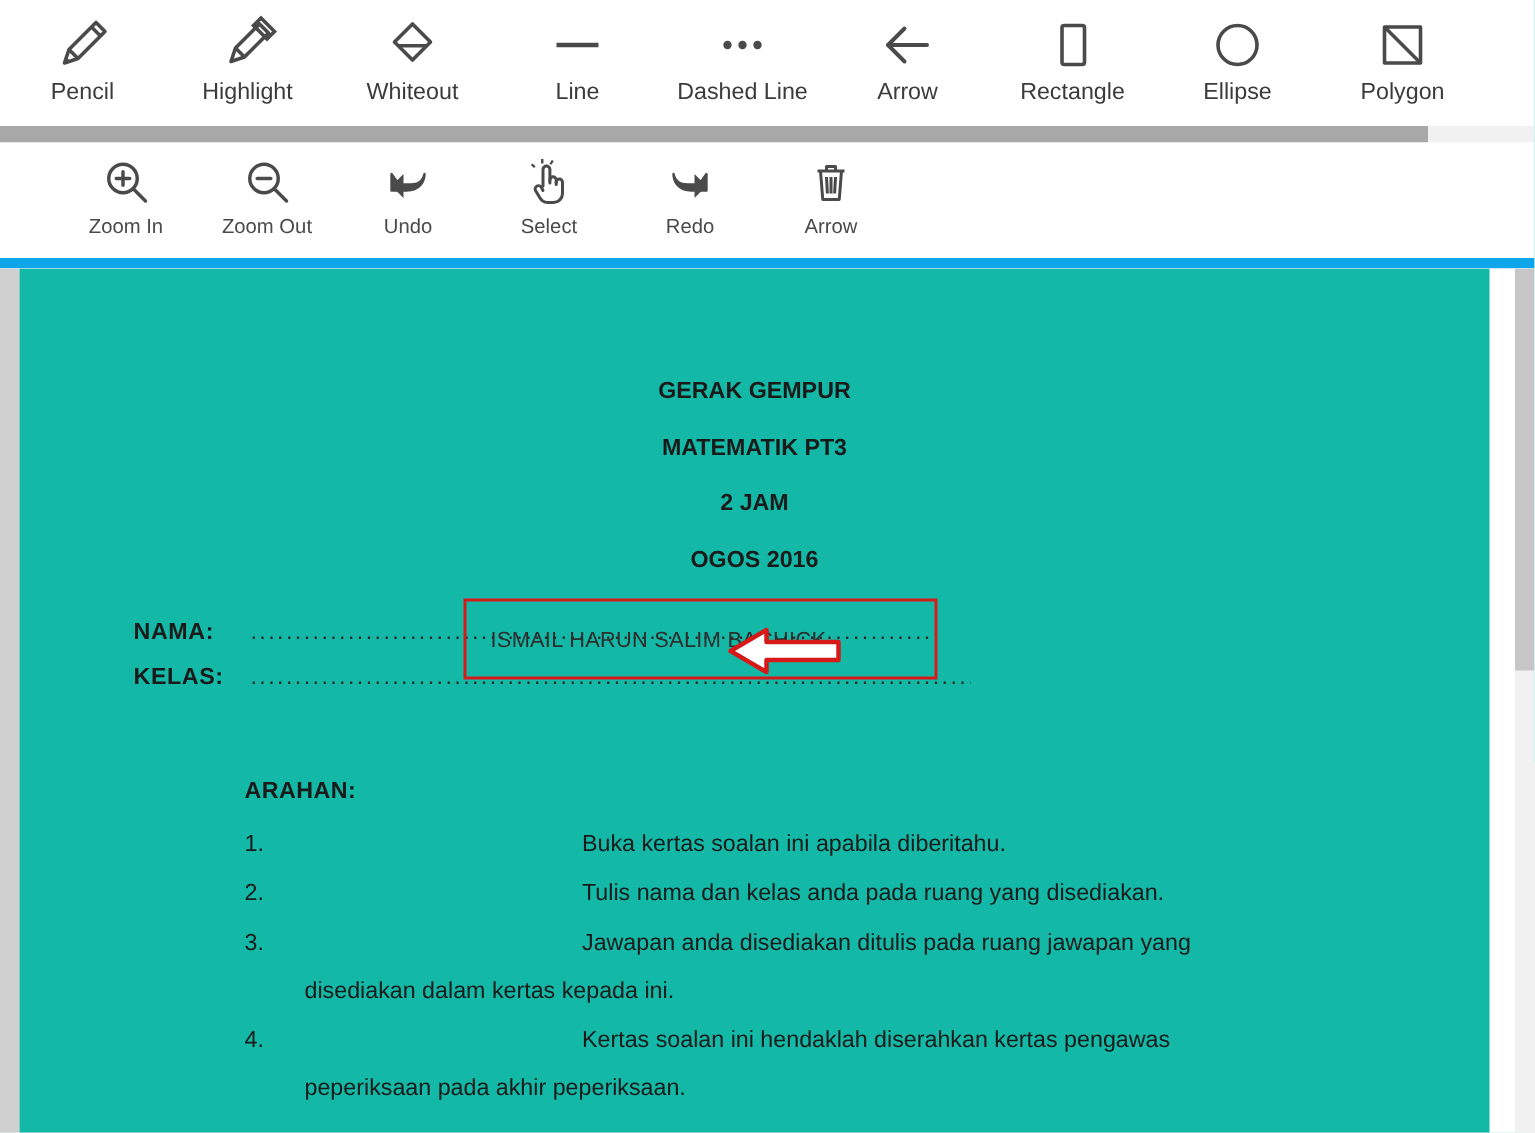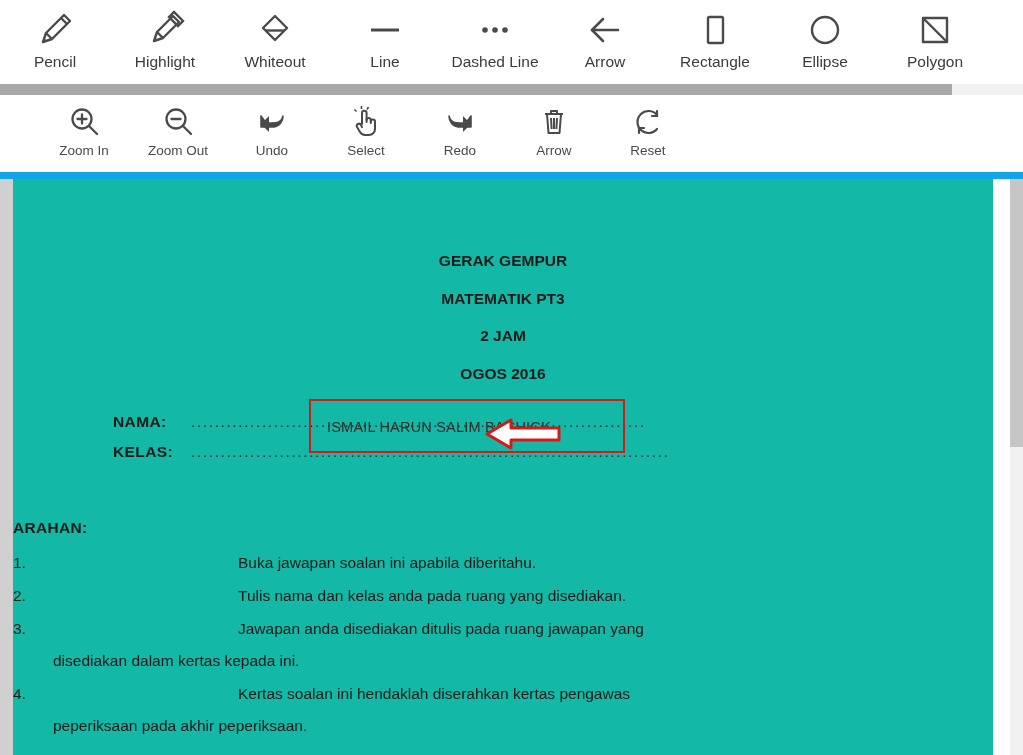--- a/index.html
+++ b/index.html
@@ -109,21 +109,21 @@
     font-size: 15.5px;
     color: #1a1a1a;
     margin: 0;
     line-height: 1;
   }
   .title-block { padding-top: 74px; }
   .title-block .doc-title { margin-bottom: 22px; }
 
   .field-rows {
     margin-top: 32px;
-    padding-left: 100px;
+    padding-left: 76px;
     position: relative;
   }
   .field-row {
     display: flex;
     align-items: baseline;
     height: 30px;
   }
   .field-label {
     font-weight: bold;
     font-size: 15.5px;
@@ -162,20 +162,21 @@
   }
   
   .anno-arrow {
     position: absolute;
     left: 468px;
     top: -2px;
   }
 
   .arahan {
     margin-top: 46px;
+    padding-left: 150px;
     font-size: 15.5px;
     color: #1a1a1a;
   }
   .arahan-head { font-weight: bold; letter-spacing: 0.3px; }
   .ins-list { margin-top: 16px; }
   .ins-item {
     display: flex;
     align-items: flex-start;
     margin-bottom: 12px;
     line-height: 1.35;
@@ -370,32 +371,20 @@
           <path d="M11 12 L29 12"></path>
           <path d="M17 12 L17 9 L23 9 L23 12"></path>
           <path d="M13 12 L14.5 31 L25.5 31 L27 12"></path>
           <path d="M17 16 L17.6 27 M23 16 L22.4 27 M20 16 L20 27"></path>
         </g>
       </svg>
     </span>
     <span class="tlabel">Arrow</span>
   </div>
 
-  <div class="tool">
-    <span class="glyph">
-      <svg width="40" height="40" viewBox="0 0 40 40">
-        <g stroke="#4a4a4a" stroke-width="2.2" fill="none" stroke-linecap="round">
-          <path d="M29 13 A11 11 0 1 0 29 27"></path>
-          <path d="M29 9 L29 14 L24 14"></path>
-          <path d="M11 31 L11 26 L16 26"></path>
-        </g>
-      </svg>
-    </span>
-    <span class="tlabel">Reset</span>
-  </div>
 </div>
 
 <div class="doc-wrap">
   <div class="doc-left-gutter"></div>
 
   <div class="page">
 
     <div class="title-block">
       <p class="doc-title">GERAK GEMPUR</p>
       <p class="doc-title">MATEMATIK PT3</p>
@@ -426,21 +415,21 @@
       </div>
     </div>
 
     <div class="arahan">
       <div class="arahan-head">ARAHAN:</div>
 
       <div class="ins-list">
 
         <div class="ins-item">
           <span class="ins-num">1.</span>
-          <span class="ins-text">Buka jawapan soalan ini apabila diberitahu.</span>
+          <span class="ins-text">Buka kertas soalan ini apabila diberitahu.</span>
         </div>
 
         <div class="ins-item">
           <span class="ins-num">2.</span>
           <span class="ins-text">Tulis nama dan kelas anda pada ruang yang disediakan.</span>
         </div>
 
         <div class="ins-item">
           <span class="ins-num">3.</span>
           <span class="ins-text">Jawapan anda disediakan ditulis pada ruang jawapan yang</span>

